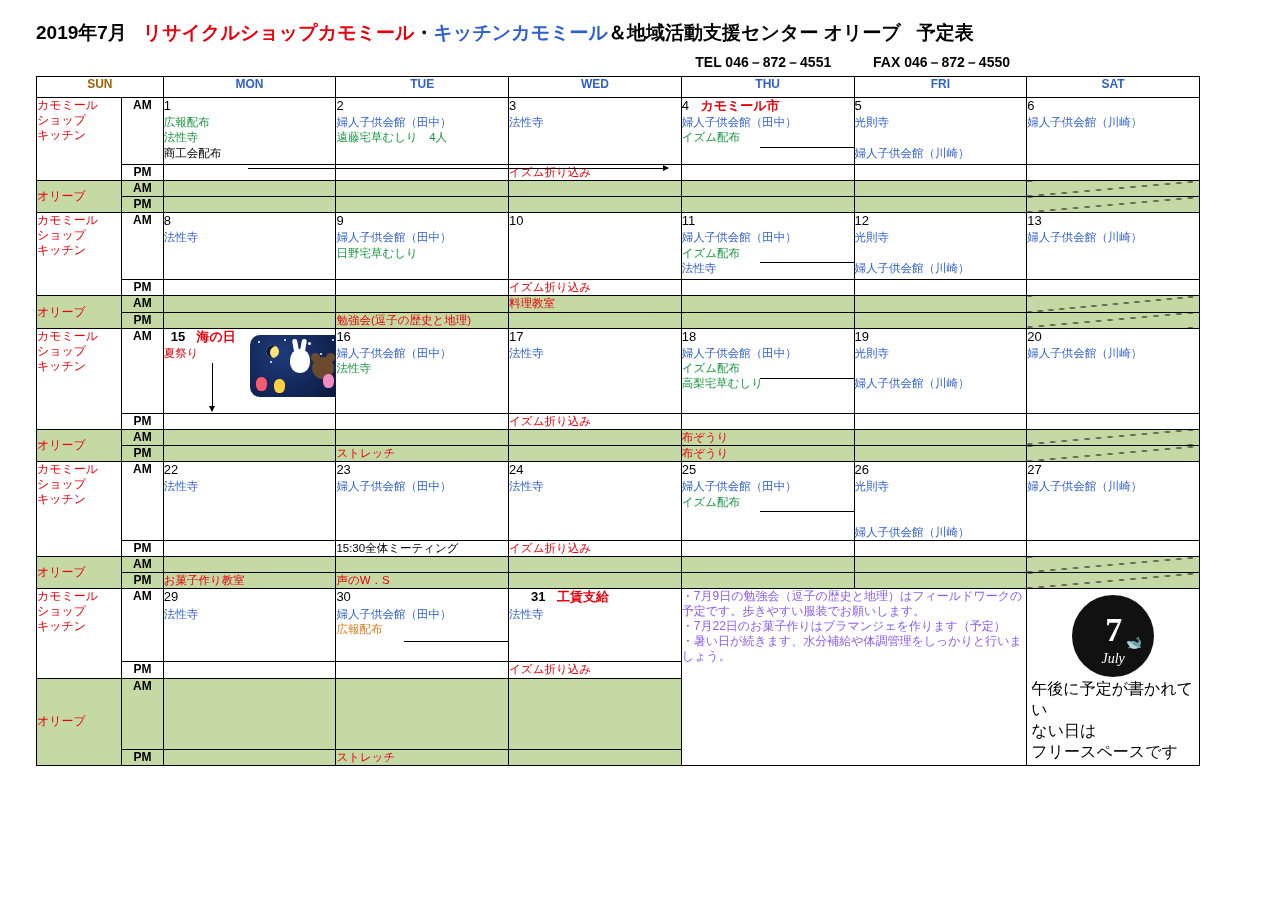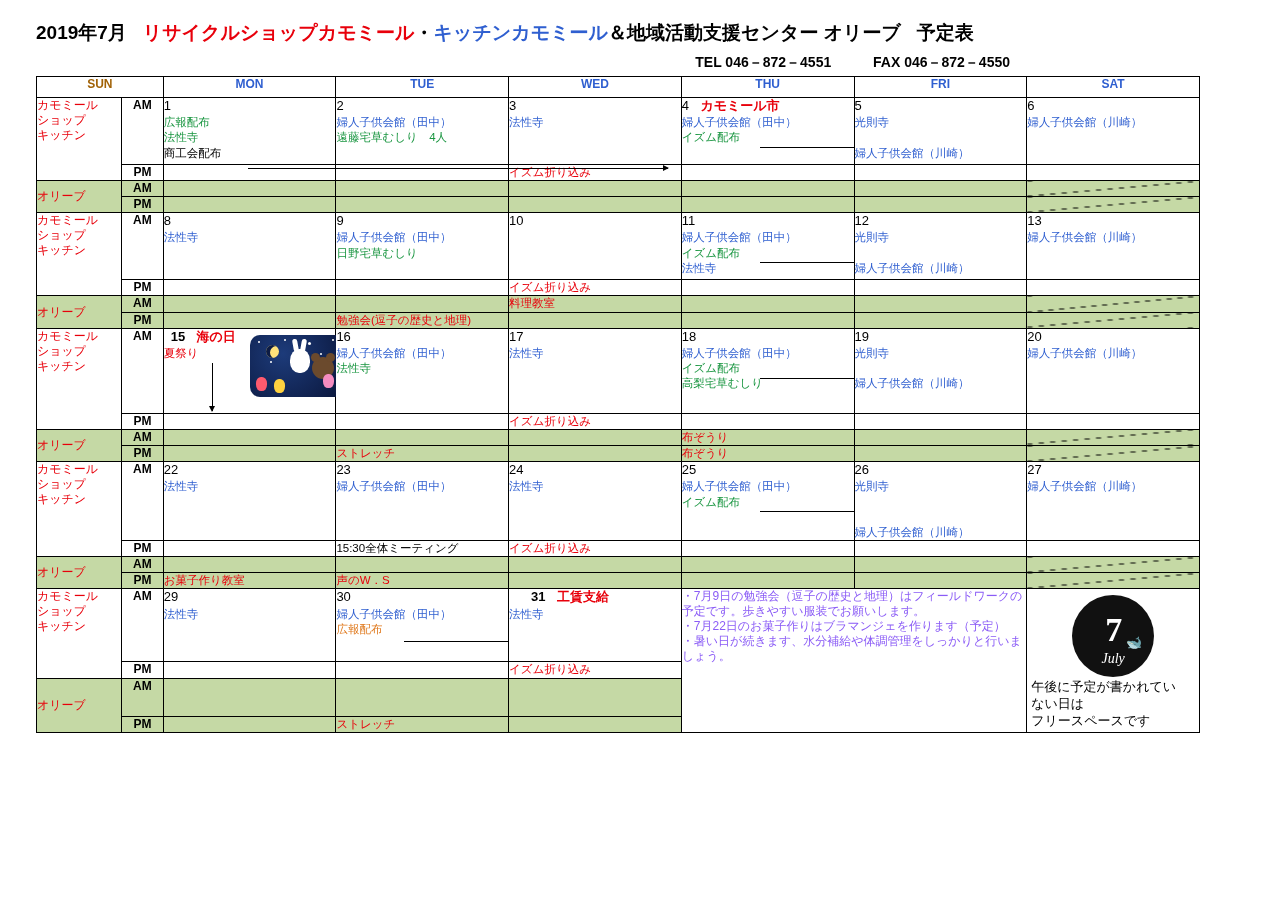--- a/index.html
+++ b/index.html
@@ -185,21 +185,21 @@
   .logo-month{
     position:absolute;left:0;right:0;bottom:10px;
     font-size:14px;font-style:italic;
     font-family:"Liberation Serif",serif;
   }
   .logo-whale{
     position:absolute;right:12px;bottom:26px;
     font-size:13px;
   }
   .logo-note{
-    font-size:13px;line-height:1.3;color:#000;text-align:left;
+    font-size:16px;line-height:1.3;color:#000;text-align:left;
     padding:0 3px 2px 4px;
   }
 
   
   .sticker{
     position:absolute;
     left:86px;top:6px;
     width:110px;height:62px;
     border-radius:10px;
     background:radial-gradient(circle at 30% 30%, #1d3b7a 0%, #0d1c45 70%, #08122f 100%);

